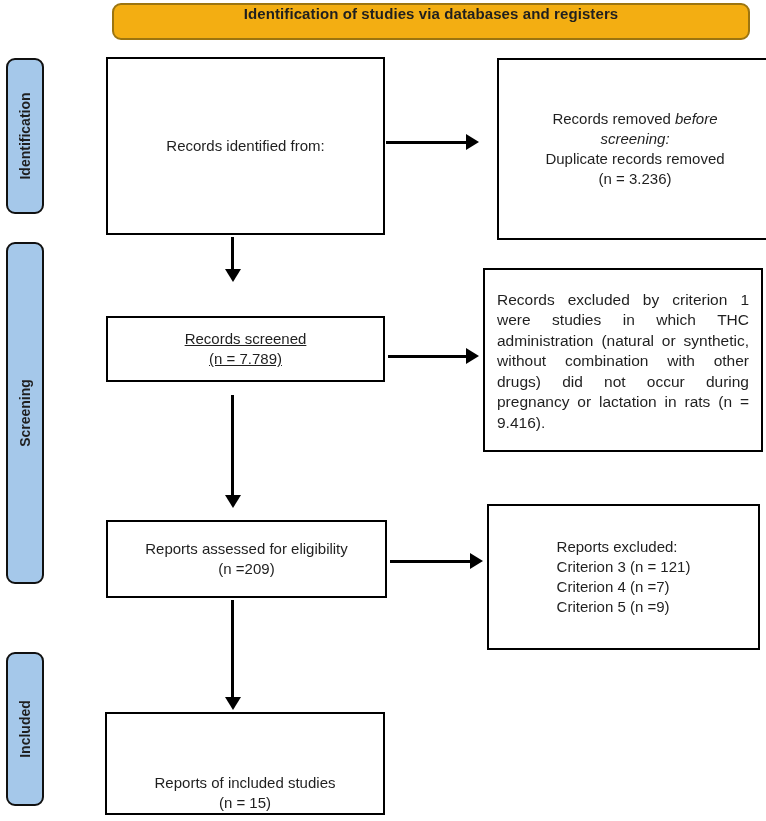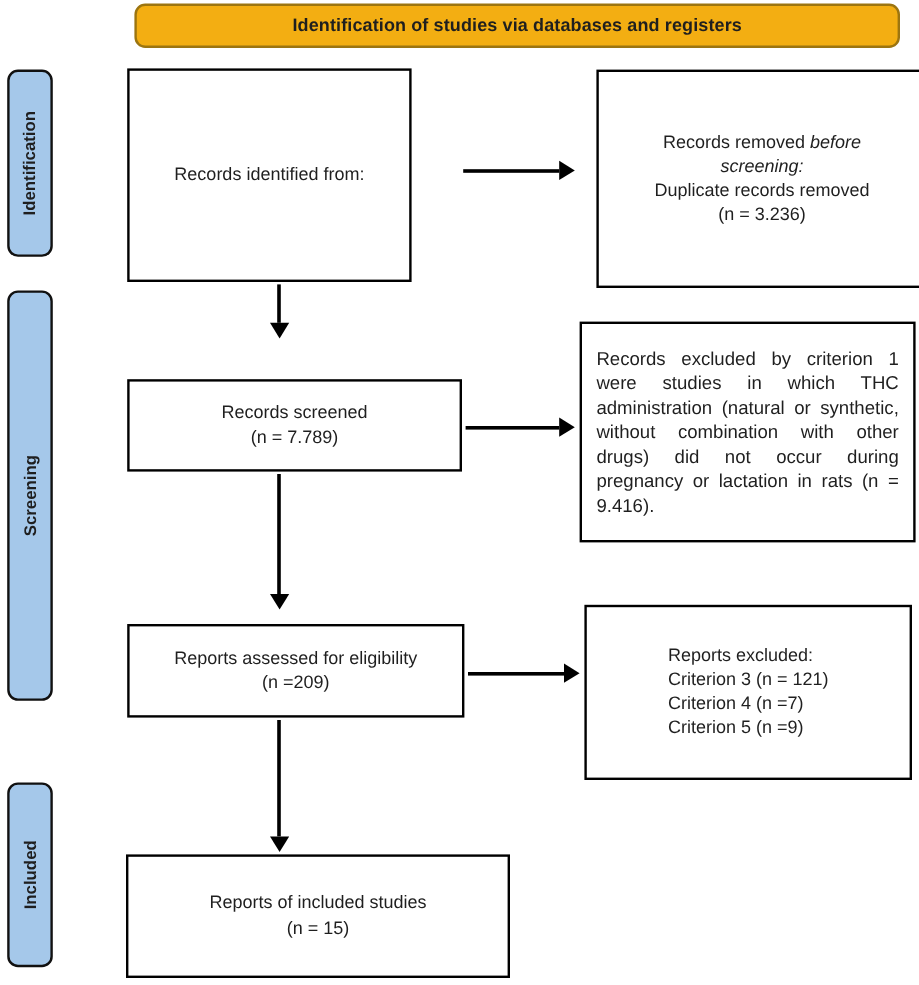--- a/index.html
+++ b/index.html
@@ -14,21 +14,21 @@
   }
 
   
   .banner {
     position: absolute;
     left: 112px; top: 3px;
     width: 634px; height: 33px;
     background: var(--banner_fill, #F3AE12);
     border: 2px solid var(--banner_border, #9C7510);
     border-radius: 9px;
-    display: flex; align-items: center; justify-content: center;
+    display: flex; align-items: flex-start; justify-content: center;
     font-weight: bold; font-size: 15px;
     letter-spacing: 0.1px;
   }
 
   
   .stage {
     position: absolute;
     left: 6px; width: 34px;
     background: var(--stage_fill, #A5C8EA);
     border: 2px solid var(--stage_border, #111111);
@@ -45,29 +45,29 @@
   .box {
     position: absolute;
     background: #ffffff;
     border: 2px solid var(--box_border, #000000);
     display: flex; align-items: center; justify-content: center;
     font-size: 15px; line-height: 1.35;
     box-sizing: border-box;
   }
   .box .inner { text-align: center; }
   .box .inner.left { text-align: left; }
-  .box-records-identified { left: 106px; top: 57px;  width: 237px; height: 178px; }
+  .box-records-identified { left: 106px; top: 57px;  width: 279px; height: 178px; }
   .box-records-removed    { left: 487px; top: 58px;  width: 276px; height: 182px; margin-left: 10px; }
-  .box-records-screened   { left: 106px; top: 316px; width: 279px; height: 77px; }
+  .box-records-screened   { left: 106px; top: 316px; width: 279px; height: 66px; text-decoration: underline; }
   .box-records-excluded   { left: 483px; top: 268px; width: 280px; height: 184px;
                             align-items: flex-start; }
   .box-records-excluded .inner { text-align: justify; padding: 20px 12px 0 12px; font-size: 15.5px; line-height: 1.32; }
   .box-reports-assessed   { left: 106px; top: 520px; width: 281px; height: 78px; }
   .box-reports-excluded   { left: 487px; top: 504px; width: 273px; height: 146px; }
-  .box-reports-included   { left: 105px; top: 712px; width: 320px; height: 103px; }
+  .box-reports-included   { left: 105px; top: 712px; width: 280px; height: 103px; align-items: flex-end; }
 
   
   .vline { position: absolute; width: 3px;  background: var(--arrow, #000000); }
   .hline { position: absolute; height: 3px; background: var(--arrow, #000000); }
   .head-down {
     position: absolute; width: 0; height: 0;
     border-left: 8px solid transparent; border-right: 8px solid transparent;
     border-top: 13px solid var(--arrow, #000000);
   }
   .head-right {

